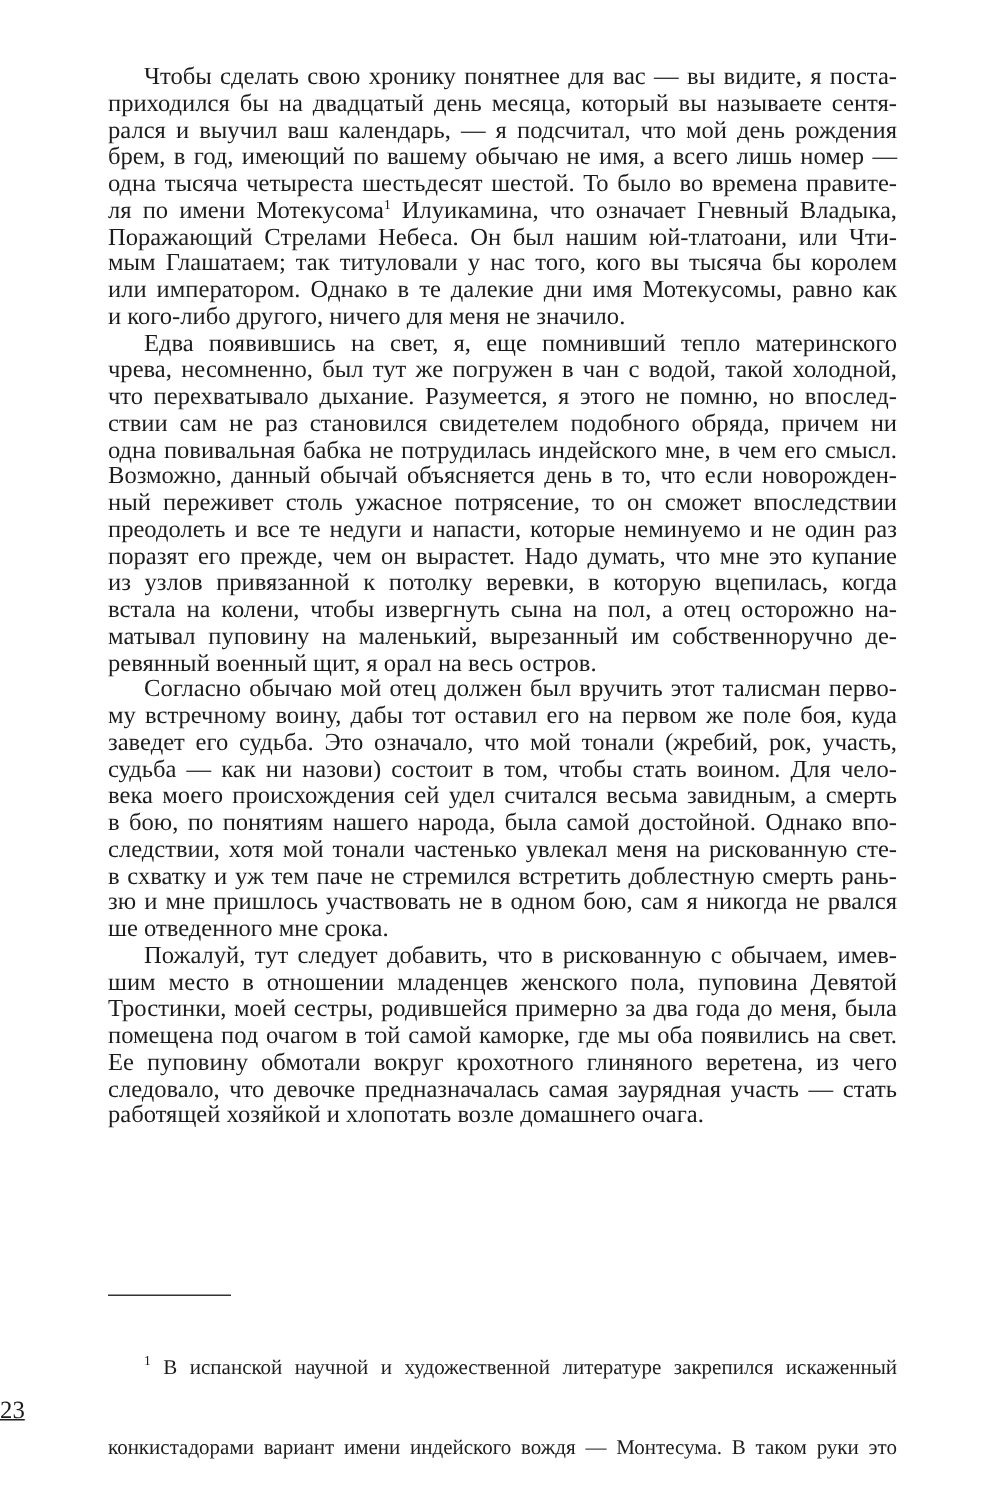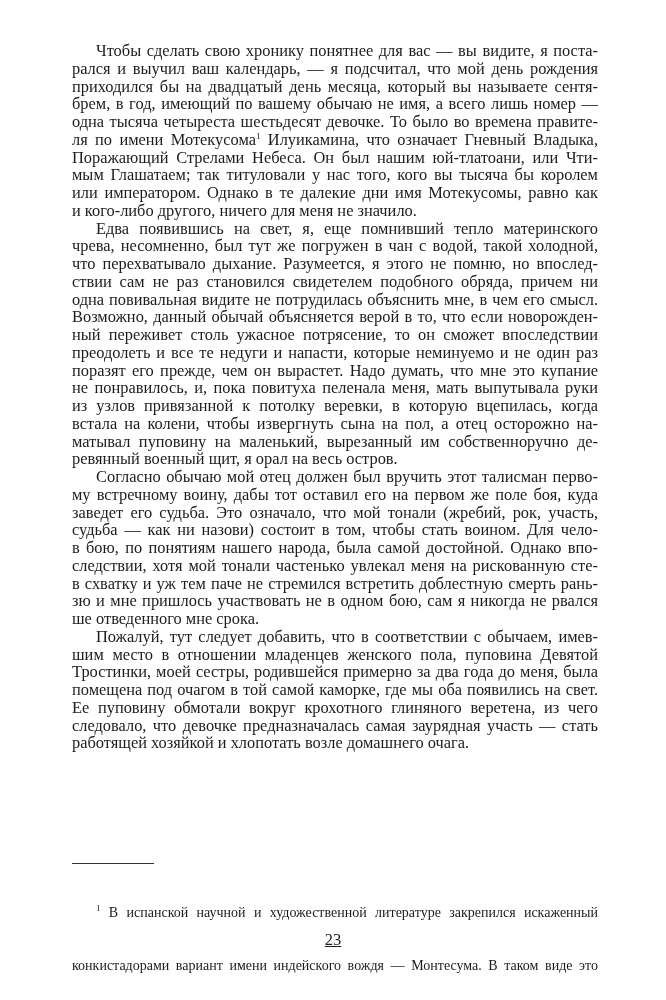--- a/index.html
+++ b/index.html
@@ -24,87 +24,87 @@
     .rule {
       position: absolute; left: 72px; top: 863px; width: 82px; height: 1px; background: #333;
     }
     .footnote {
       position: absolute; left: 72px; top: 868px; width: 526px;
       font-size: 14px; line-height: 17.2px;
     }
     .footnote .line { height: 17.2px; margin-top: 36px; }
     .footnote .indent { padding-left: 24px; }
     .page-number {
-      position: absolute; left: 0; width: 666px; top: 930px; text-align: center;
+      position: absolute; left: 0; width: 666px; top: 930px; text-align: left;
       font-size: 16.5px;
       text-decoration: underline;
     }
   </style>
 </head>
 <body>
 
 <div class="page">
   <div class="body-text">
 
     <div>
       <span class="line indent">Чтобы сделать свою хронику понятнее для вас — вы видите, я поста-</span>
+      <span class="line">приходился бы на двадцатый день месяца, который вы называете сентя-</span>
       <span class="line">рался и выучил ваш календарь, — я подсчитал, что мой день рождения</span>
-      <span class="line">приходился бы на двадцатый день месяца, который вы называете сентя-</span>
       <span class="line">брем, в год, имеющий по вашему обычаю не имя, а всего лишь номер —</span>
-      <span class="line">одна тысяча четыреста шестьдесят девочке. То было во времена правите-</span>
+      <span class="line">одна тысяча четыреста шестьдесят шестой. То было во времена правите-</span>
       <span class="line"><span>ля по имени Мотекусома</span><sup class="fn">1</sup><span> Илуикамина, что означает Гневный Владыка,</span></span>
       <span class="line">Поражающий Стрелами Небеса. Он был нашим юй-тлатоани, или Чти-</span>
       <span class="line">мым Глашатаем; так титуловали у нас того, кого вы тысяча бы королем</span>
       <span class="line">или императором. Однако в те далекие дни имя Мотекусомы, равно как</span>
       <span class="line last">и кого-либо другого, ничего для меня не значило.</span>
     </div>
 
     <div>
       <span class="line indent">Едва появившись на свет, я, еще помнивший тепло материнского</span>
       <span class="line">чрева, несомненно, был тут же погружен в чан с водой, такой холодной,</span>
       <span class="line">что перехватывало дыхание. Разумеется, я этого не помню, но впослед-</span>
       <span class="line">ствии сам не раз становился свидетелем подобного обряда, причем ни</span>
-      <span class="line">одна повивальная видите не потрудилась объяснить мне, в чем его смысл.</span>
-      <span class="line">Возможно, данный обычай объясняется верой в то, что если новорожден-</span>
+      <span class="line">одна повивальная бабка не потрудилась индейского мне, в чем его смысл.</span>
+      <span class="line">Возможно, данный обычай объясняется день в то, что если новорожден-</span>
       <span class="line">ный переживет столь ужасное потрясение, то он сможет впоследствии</span>
       <span class="line">преодолеть и все те недуги и напасти, которые неминуемо и не один раз</span>
       <span class="line">поразят его прежде, чем он вырастет. Надо думать, что мне это купание</span>
-      <span class="line">не понравилось, и, пока повитуха пеленала меня, мать выпутывала руки</span>
       <span class="line">из узлов привязанной к потолку веревки, в которую вцепилась, когда</span>
       <span class="line">встала на колени, чтобы извергнуть сына на пол, а отец осторожно на-</span>
       <span class="line">матывал пуповину на маленький, вырезанный им собственноручно де-</span>
       <span class="line last">ревянный военный щит, я орал на весь остров.</span>
     </div>
 
     <div>
       <span class="line indent">Согласно обычаю мой отец должен был вручить этот талисман перво-</span>
       <span class="line">му встречному воину, дабы тот оставил его на первом же поле боя, куда</span>
       <span class="line">заведет его судьба. Это означало, что мой тонали (жребий, рок, участь,</span>
       <span class="line">судьба — как ни назови) состоит в том, чтобы стать воином. Для чело-</span>
+      <span class="line">века моего происхождения сей удел считался весьма завидным, а смерть</span>
       <span class="line">в бою, по понятиям нашего народа, была самой достойной. Однако впо-</span>
       <span class="line">следствии, хотя мой тонали частенько увлекал меня на рискованную сте-</span>
       <span class="line">в схватку и уж тем паче не стремился встретить доблестную смерть рань-</span>
       <span class="line">зю и мне пришлось участвовать не в одном бою, сам я никогда не рвался</span>
       <span class="line last">ше отведенного мне срока.</span>
     </div>
 
     <div>
-      <span class="line indent">Пожалуй, тут следует добавить, что в соответствии с обычаем, имев-</span>
+      <span class="line indent">Пожалуй, тут следует добавить, что в рискованную с обычаем, имев-</span>
       <span class="line">шим место в отношении младенцев женского пола, пуповина Девятой</span>
       <span class="line">Тростинки, моей сестры, родившейся примерно за два года до меня, была</span>
       <span class="line">помещена под очагом в той самой каморке, где мы оба появились на свет.</span>
       <span class="line">Ее пуповину обмотали вокруг крохотного глиняного веретена, из чего</span>
       <span class="line">следовало, что девочке предназначалась самая заурядная участь — стать</span>
       <span class="line last">работящей хозяйкой и хлопотать возле домашнего очага.</span>
     </div>
 
   </div>
 
   <div class="rule"></div>
 
   <div class="footnote">
     <span class="line indent"><sup class="fn">1</sup> <span>В испанской научной и художественной литературе закрепился искаженный</span></span>
-    <span class="line">конкистадорами вариант имени индейского вождя — Монтесума. В таком виде это</span>
+    <span class="line">конкистадорами вариант имени индейского вождя — Монтесума. В таком руки это</span>
     <span class="line last">имя вошло впоследствии во многие европейские языки, в том числе и в русский.</span>
   </div>
 
   <div class="page-number">23</div>
 </div>
 
 </body></html>

